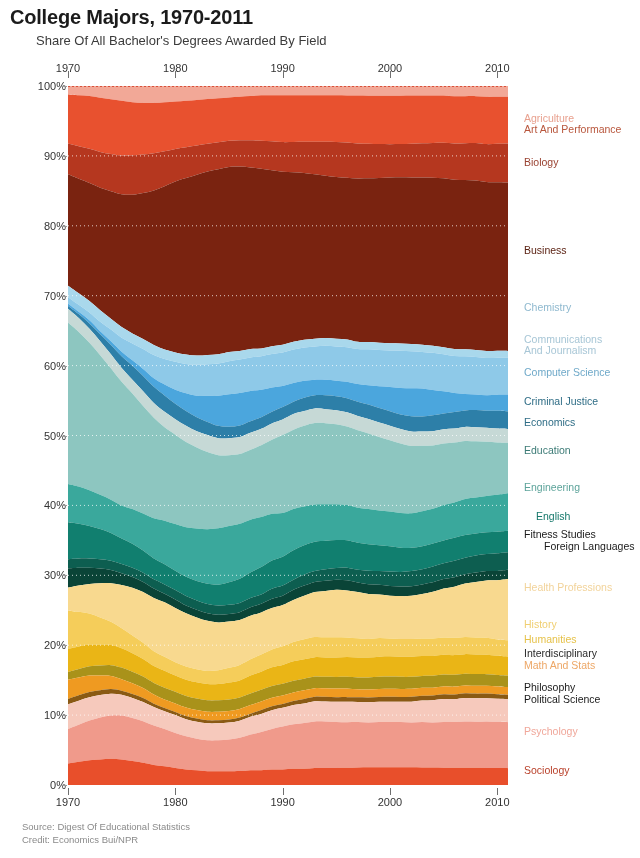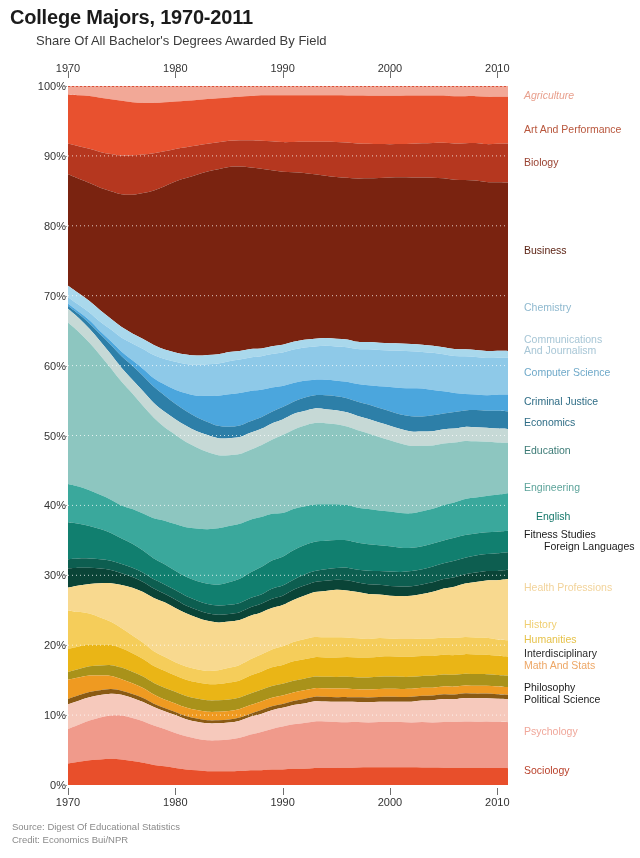--- a/index.html
+++ b/index.html
@@ -45,21 +45,21 @@
   .tickmark.top{top:7px;}
   .tickmark.bot{top:0px;}
 
   .legend{position:absolute;left:524px;top:86px;width:116px;height:699px;}
   .legend-item{
     position:absolute;left:0;font-size:10.5px;line-height:11.5px;
     white-space:nowrap;
   }
 
   .credits{
-    position:absolute;left:12px;top:820px;
+    position:absolute;left:22px;top:820px;
     font-size:9.5px;line-height:13px;color:#8a8a8a;
   }
 </style>
 </head>
 <body>
 
 <div id="chart-root">
 
   <div class="title">College Majors, 1970-2011</div>
   <div class="subtitle">Share Of All Bachelor's Degrees Awarded By Field</div>
@@ -148,21 +148,21 @@
       <div class="tickmark bot" style="left: 175.317px;"></div>
       <div class="xtick" style="left: 282.634px; top: 8px;">1990</div>
       <div class="tickmark bot" style="left: 282.634px;"></div>
       <div class="xtick" style="left: 389.951px; top: 8px;">2000</div>
       <div class="tickmark bot" style="left: 389.951px;"></div>
       <div class="xtick" style="left: 497.268px; top: 8px;">2010</div>
       <div class="tickmark bot" style="left: 497.268px;"></div>
     </div>
 
   <div class="legend" id="legend">
-      <div class="legend-item" style="top: 4px; color: rgb(232, 160, 142); font-style: italic;">Agriculture</div>
+      <div class="legend-item" style="top: 27px; color: rgb(232, 160, 142);">Agriculture</div>
       <div class="legend-item" style="top: 38px; color: rgb(184, 86, 60);">Art And Performance</div>
       <div class="legend-item" style="top: 71px; color: rgb(154, 67, 50);">Biology</div>
       <div class="legend-item" style="top: 159px; color: rgb(92, 35, 20);">Business</div>
       <div class="legend-item" style="top: 216px; color: rgb(143, 185, 207);">Chemistry</div>
       <div class="legend-item" style="top: 248px; color: rgb(167, 198, 214);">Communications</div>
       <div class="legend-item" style="top: 259px; color: rgb(167, 198, 214); text-align: center;">And Journalism</div>
       <div class="legend-item" style="top: 281px; color: rgb(111, 169, 201);">Computer Science</div>
       <div class="legend-item" style="top: 310px; color: rgb(47, 109, 134);">Criminal Justice</div>
       <div class="legend-item" style="top: 331px; color: rgb(47, 109, 134);">Economics</div>
       <div class="legend-item" style="top: 359px; color: rgb(60, 123, 118);">Education</div>

